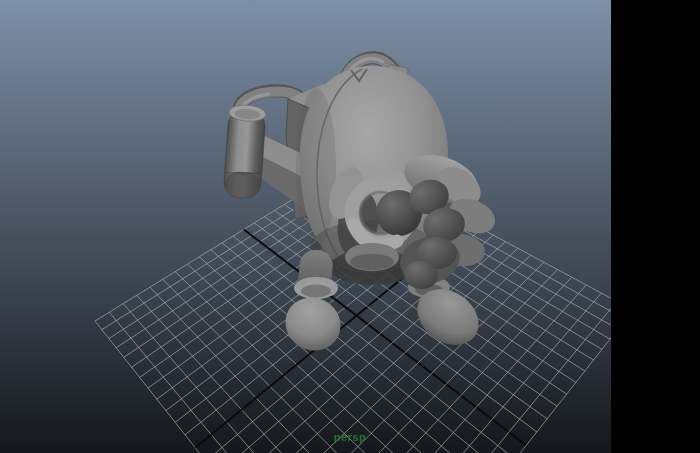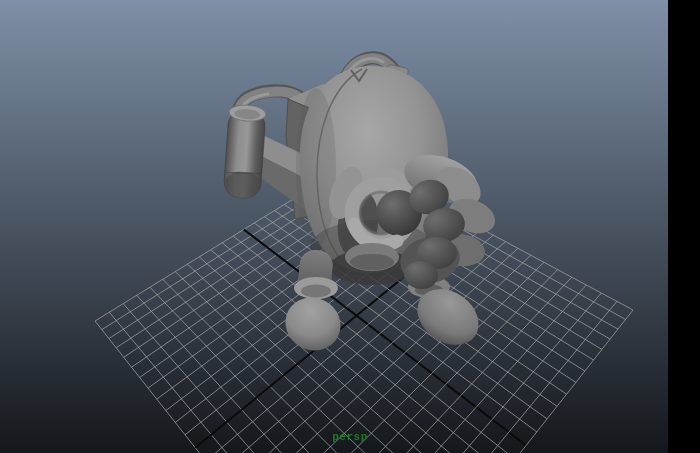--- a/index.html
+++ b/index.html
@@ -1,20 +1,20 @@
 <!DOCTYPE html>
 <html><head>
 <meta charset="utf-8">
 <style>
   html,body{margin:0;padding:0;background:#000;}
   #viewport{
     position:relative;
-    width:668px;height:453px;
+    width:611px;height:453px;
     overflow:hidden;
-    font-family:Liberation Mono, monospace;
+    font-family:Liberation Sans, sans-serif;
   }
   #scene{position:absolute;left:0;top:0;}
   #camera-label{
     position:absolute;
     left:0; top:431px; width:700px;
     text-align:center;
     font-size:11px;
     font-weight:bold;
     letter-spacing:0.5px;
     user-select:none;

